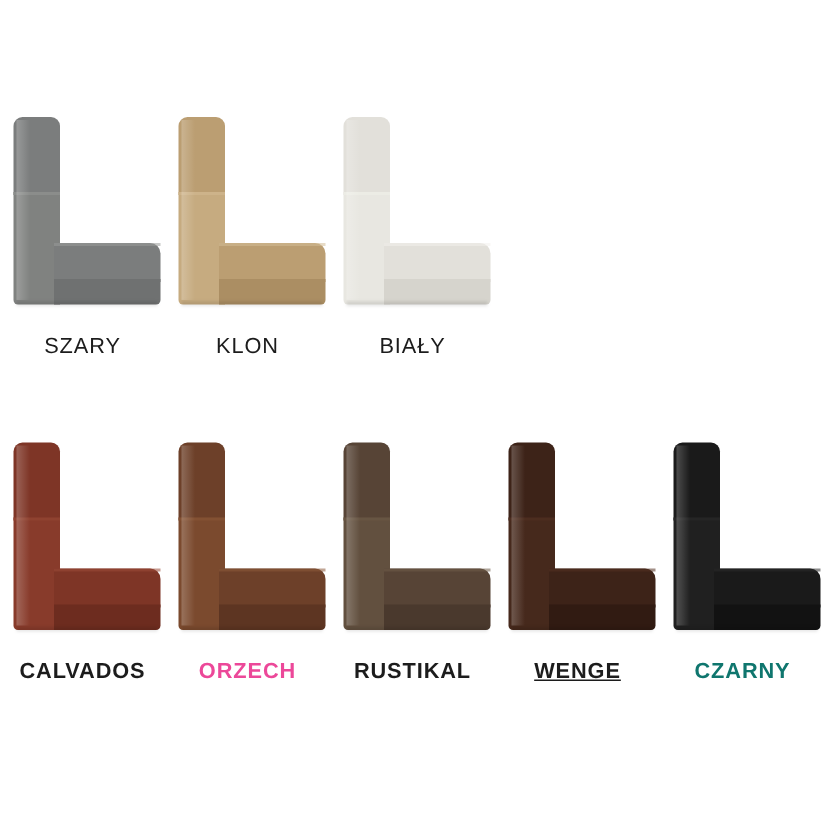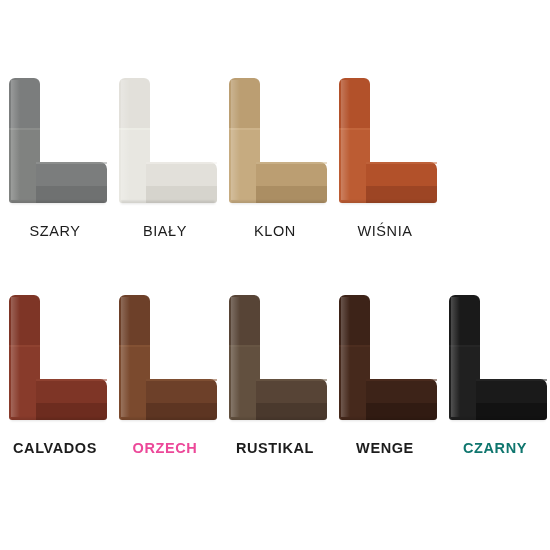--- a/index.html
+++ b/index.html
@@ -119,57 +119,44 @@
           <div class="arm-h-front" style="background: rgb(111, 113, 113);"></div>
           <div class="seam-inner" style="background: rgb(154, 156, 154);"></div>
           <div class="seam-vert" style="background: rgb(154, 156, 154);"></div>
           <div class="sheen"></div>
           <div class="foot-shadow"></div>
         </div>
         <div class="swatch-label" style="color: rgb(28, 28, 28);">SZARY</div>
       </div>
       <div class="swatch-cell">
         <div class="lshape">
+          <div class="arm-v-top" style="background: rgb(187, 158, 114);"></div>
+          <div class="arm-v-front" style="background: rgb(198, 171, 128);"></div>
+          <div class="arm-h-top" style="background: rgb(187, 158, 114);"></div>
+          <div class="arm-h-front" style="background: rgb(171, 142, 99);"></div>
+          <div class="seam-inner" style="background: rgb(212, 189, 151);"></div>
+          <div class="seam-vert" style="background: rgb(212, 189, 151);"></div>
+          <div class="sheen"></div>
+          <div class="foot-shadow"></div>
+        </div>
+        <div class="swatch-label" style="color: rgb(28, 28, 28);">KLON</div>
+      </div>
+      <div class="swatch-cell">
+        <div class="lshape">
           <div class="arm-v-top" style="background: rgb(226, 224, 218);"></div>
           <div class="arm-v-front" style="background: rgb(232, 231, 225);"></div>
           <div class="arm-h-top" style="background: rgb(226, 224, 218);"></div>
           <div class="arm-h-front" style="background: rgb(214, 212, 205);"></div>
           <div class="seam-inner" style="background: rgb(242, 241, 236);"></div>
           <div class="seam-vert" style="background: rgb(242, 241, 236);"></div>
           <div class="sheen"></div>
           <div class="foot-shadow"></div>
         </div>
         <div class="swatch-label" style="color: rgb(28, 28, 28);">BIAŁY</div>
       </div>
-      <div class="swatch-cell">
-        <div class="lshape">
-          <div class="arm-v-top" style="background: rgb(187, 158, 114);"></div>
-          <div class="arm-v-front" style="background: rgb(198, 171, 128);"></div>
-          <div class="arm-h-top" style="background: rgb(187, 158, 114);"></div>
-          <div class="arm-h-front" style="background: rgb(171, 142, 99);"></div>
-          <div class="seam-inner" style="background: rgb(212, 189, 151);"></div>
-          <div class="seam-vert" style="background: rgb(212, 189, 151);"></div>
-          <div class="sheen"></div>
-          <div class="foot-shadow"></div>
-        </div>
-        <div class="swatch-label" style="color: rgb(28, 28, 28);">KLON</div>
-      </div>
-      <div class="swatch-cell">
-        <div class="lshape">
-          <div class="arm-v-top" style="background: rgb(178, 81, 42);"></div>
-          <div class="arm-v-front" style="background: rgb(188, 92, 51);"></div>
-          <div class="arm-h-top" style="background: rgb(178, 81, 42);"></div>
-          <div class="arm-h-front" style="background: rgb(157, 69, 36);"></div>
-          <div class="seam-inner" style="background: rgb(201, 112, 69);"></div>
-          <div class="seam-vert" style="background: rgb(201, 112, 69);"></div>
-          <div class="sheen"></div>
-          <div class="foot-shadow"></div>
-        </div>
-        <div class="swatch-label" style="color: rgb(28, 28, 28);">WIŚNIA</div>
-      </div>
     </div>
   <div class="swatch-row" id="row-2">
       <div class="swatch-cell">
         <div class="lshape">
           <div class="arm-v-top" style="background: rgb(126, 53, 38);"></div>
           <div class="arm-v-front" style="background: rgb(136, 59, 43);"></div>
           <div class="arm-h-top" style="background: rgb(126, 53, 38);"></div>
           <div class="arm-h-front" style="background: rgb(109, 44, 31);"></div>
           <div class="seam-inner" style="background: rgb(154, 75, 56);"></div>
           <div class="seam-vert" style="background: rgb(154, 75, 56);"></div>
@@ -208,21 +195,21 @@
         <div class="lshape">
           <div class="arm-v-top" style="background: rgb(61, 35, 24);"></div>
           <div class="arm-v-front" style="background: rgb(70, 41, 28);"></div>
           <div class="arm-h-top" style="background: rgb(61, 35, 24);"></div>
           <div class="arm-h-front" style="background: rgb(49, 27, 18);"></div>
           <div class="seam-inner" style="background: rgb(84, 50, 35);"></div>
           <div class="seam-vert" style="background: rgb(84, 50, 35);"></div>
           <div class="sheen"></div>
           <div class="foot-shadow"></div>
         </div>
-        <div class="swatch-label" style="color: rgb(28, 28, 28);">WENGE</div>
+        <div class="swatch-label" style="color: rgb(28, 28, 28); text-decoration: underline;">WENGE</div>
       </div>
       <div class="swatch-cell">
         <div class="lshape">
           <div class="arm-v-top" style="background: rgb(26, 26, 26);"></div>
           <div class="arm-v-front" style="background: rgb(32, 32, 32);"></div>
           <div class="arm-h-top" style="background: rgb(26, 26, 26);"></div>
           <div class="arm-h-front" style="background: rgb(18, 18, 18);"></div>
           <div class="seam-inner" style="background: rgb(44, 44, 44);"></div>
           <div class="seam-vert" style="background: rgb(44, 44, 44);"></div>
           <div class="sheen"></div>

